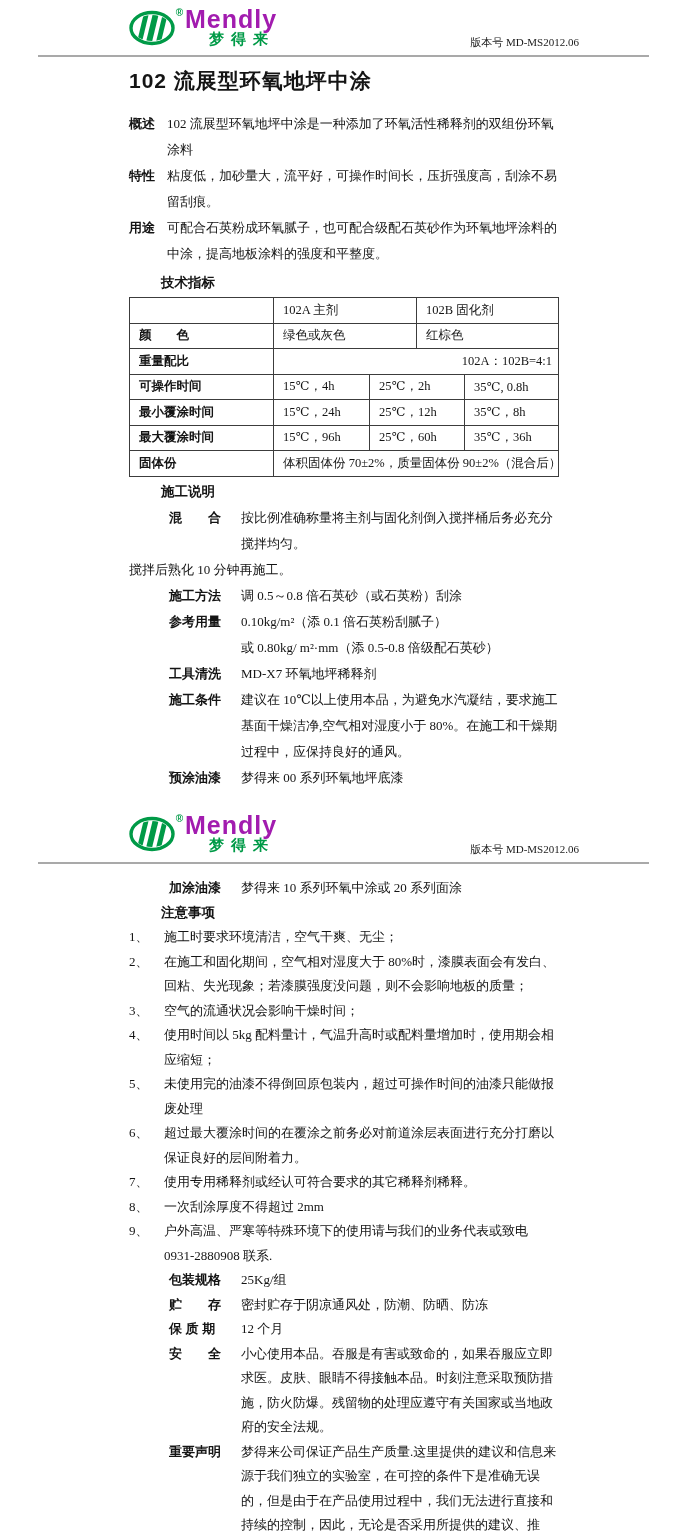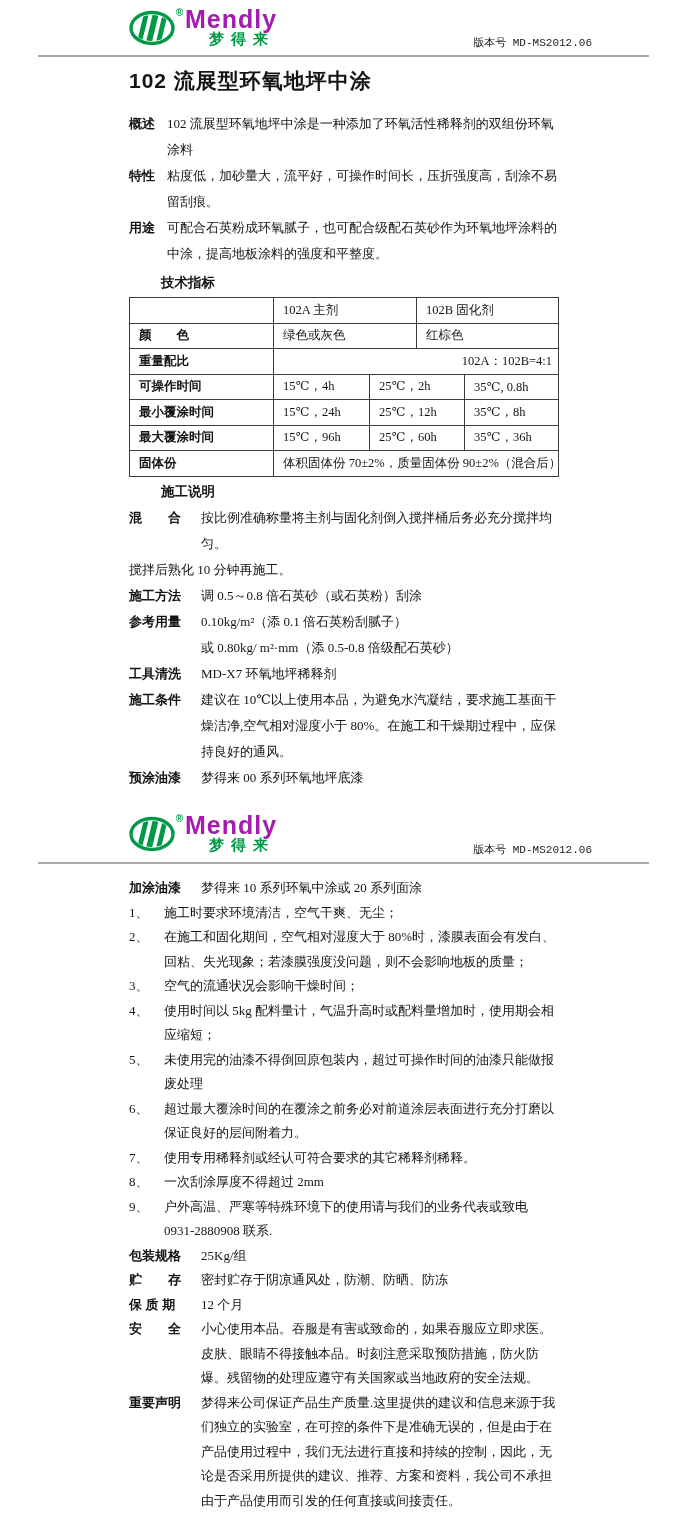--- a/index.html
+++ b/index.html
@@ -31,22 +31,22 @@
   .logo-text { margin-left: 4px; font-family: "Liberation Sans", sans-serif; }
   .logo-en {
     color: #a21caf; font-weight: bold; font-size: 25px; line-height: 22px;
     letter-spacing: 1px;
   }
   .logo-cn {
     color: #009a47; font-weight: bold; font-size: 15px; line-height: 17px;
     letter-spacing: 7px; margin-left: 24px;
   }
   .version {
-    position: absolute; right: 95px; bottom: 5px;
-    font-size: 11px; color: #1a1a1a; font-family: Liberation Mono, monospace;
+    position: absolute; right: 108px; bottom: 5px;
+    font-size: 11px; color: #1a1a1a;
   }
   .divider {
     border: none; border-top: 2px solid #a9a9a9;
     margin: 0 38px; height: 0;
   }
 
   
   .content { margin: 0 127px 0 129px; }
   .p1-title {
     font-family: "Liberation Sans", sans-serif;
@@ -59,21 +59,21 @@
   }
   .row { display: flex; align-items: flex-start; }
   .row .lbl {
     font-family: "Liberation Sans", sans-serif;
     font-weight: bold; flex-shrink: 0; white-space: pre;
   }
   .row .txt { flex: 1; }
   .page-1 .row, .page-1 .plain { line-height: 26px; font-size: 13px; }
   .page-2 .row, .page-2 .plain { line-height: 24.5px; font-size: 13px; }
   .lbl-s { width: 38px; }
-  .lbl-w { width: 72px; }
+  .lbl-w { width: 72px; margin-left: 40px; }
   .intro { margin-bottom: 3px; }
 
   
   table.spec {
     border-collapse: collapse; table-layout: fixed;
     width: 429px; font-size: 12.5px; margin: 1px 0 2px 0;
   }
   table.spec td {
     border: 1px solid #3c3c3c; height: 24.5px;
     padding: 0 6px 0 9px; overflow: hidden; white-space: nowrap;
@@ -254,20 +254,21 @@
     <div class="version">版本号 MD-MS2012.06</div>
   </div>
   <hr class="divider">
 
   <div class="content" style="margin-top:12px">
     <div class="row">
       <span class="lbl lbl-w">加涂油漆</span>
       <span class="txt">梦得来 10 系列环氧中涂或 20 系列面涂</span>
     </div>
 
+    <div class="sec-heading" style="line-height:24.5px">注意事项</div>
 
     <div>
       <div class="row note">
         <span class="num">1、</span>
         <span class="txt">施工时要求环境清洁，空气干爽、无尘；</span>
       </div>
       <div class="row note">
         <span class="num">2、</span>
         <span class="txt">在施工和固化期间，空气相对湿度大于 80%时，漆膜表面会有发白、回粘、失光现象；若漆膜强度没问题，则不会影响地板的质量；</span>
       </div>

